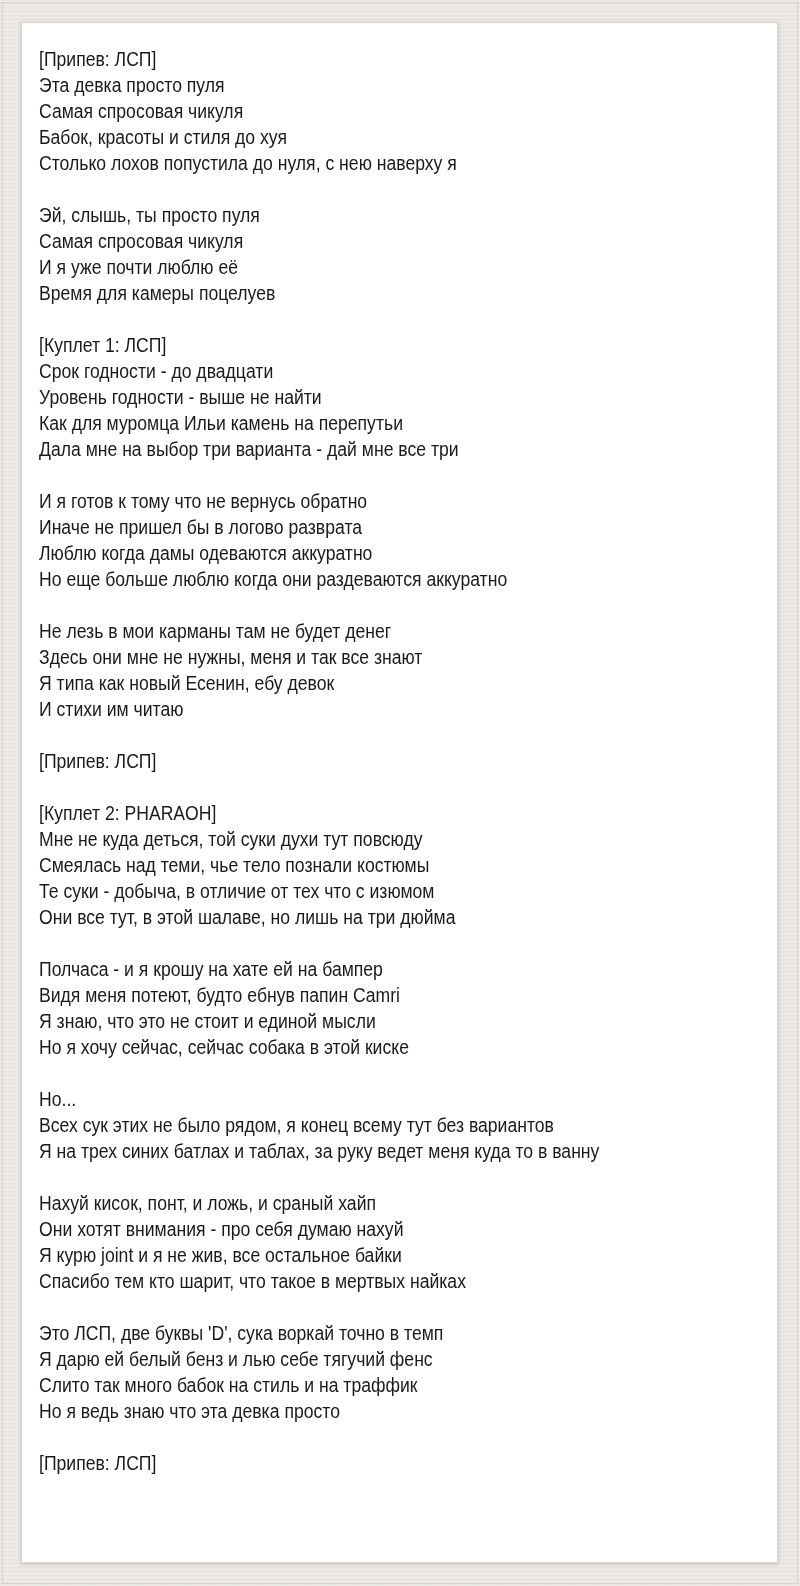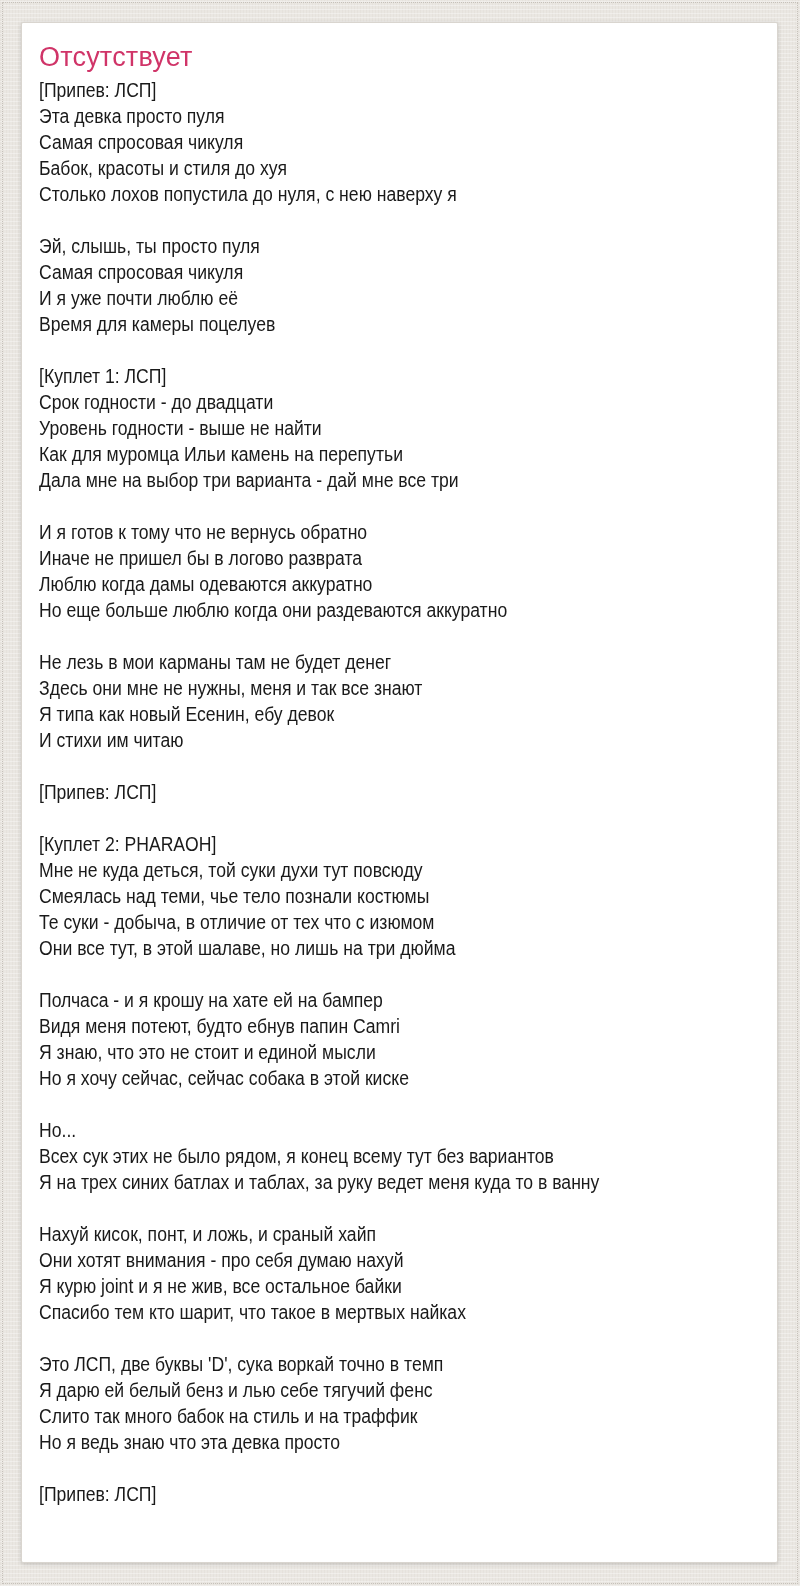--- a/index.html
+++ b/index.html
@@ -64,21 +64,20 @@
     transform-origin: 0 0;
     width: 113%;
   }
 </style>
 </head>
 <body>
 
 <div class="page-frame"></div>
 
 <div class="card">
-  <h1 class="song-title">Отсутствует</h1>
 
 
   <div class="lyrics">[Припев: ЛСП]
 Эта девка просто пуля
 Самая спросовая чикуля
 Бабок, красоты и стиля до хуя
 Столько лохов попустила до нуля, с нею наверху я
 
 Эй, слышь, ты просто пуля
 Самая спросовая чикуля

